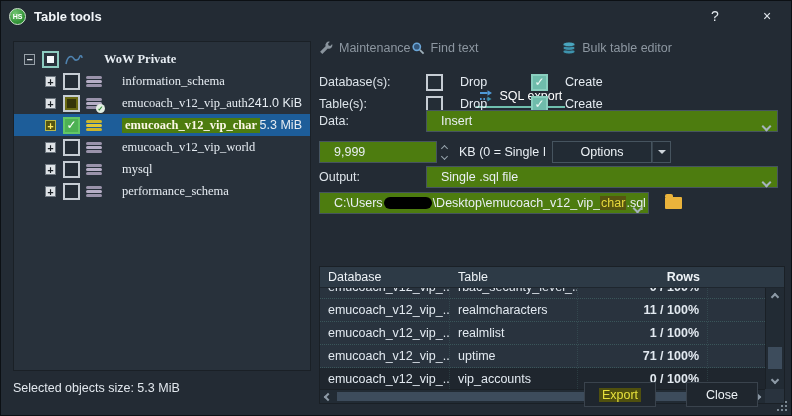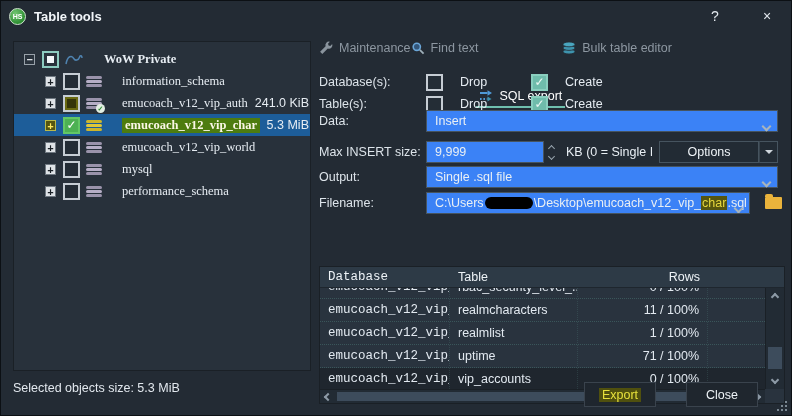--- a/index.html
+++ b/index.html
@@ -21,21 +21,21 @@
   
   .tree-panel { position:absolute; left:12px; top:40px; width:298px; height:330px;
     background:#28313b; border:1px solid #1a2026; padding-top:6px; }
   .trow { position:relative; height:22px; display:flex; align-items:center; }
   .trow.root { padding-left:10px; }
   .trow.child { padding-left:31px; }
   .trow.selected { background:#1d5d99; }
   .tlabel { margin-left:20px; white-space:nowrap;font-family:Liberation Serif, serif; }
   .tlabel.bold { font-weight:bold; }
   .tlabel.hl { background:#4d7c0f; color:#fbf7e6; padding:0 3px; font-weight:bold; }
-  .tsize { position:absolute; right:1px; }
+  .tsize { position:absolute; right:8px; }
   .expander { width:11px; height:11px; flex:none; background:#dfe3e7; border:1px solid #6f7881;
     color:#1a2026; font-size:10px; line-height:9px; text-align:center; font-weight:bold;
     font-family:"DejaVu Sans Mono", monospace; }
   .expander.dark { background:#2a333d; border-color:#98a1a9; color:#e6eaee; }
   .expander.olive { background:#55550f; border-color:#b9b94a; color:#ffe95e; }
   .cb { width:13px; height:13px; border:2px solid #c6cdd4; background:#232c35; margin-left:7px; flex:none;
     position:relative; box-sizing:content-box; }
   .cb.root-partial { border-color:#8ccbc0; background:#28313b; }
   .cb.root-partial::after { content:""; position:absolute; left:3px; top:3px; width:7px; height:7px; background:#f2f6f9; }
   .cb.partial-olive { border-color:#c6cdd4; background:#6a6a12; }
@@ -61,22 +61,22 @@
 
   .form { position:relative; margin-top:4px; height:165px; }
   .frow { position:absolute; left:0; right:0; height:22px; display:flex; align-items:center; }
   .flabel { width:107px; flex:none; color:#dde4ea; }
   .cbgroup { display:flex; align-items:center; gap:17px; }
   .cb2 { width:13px; height:13px; border:2px solid #c6cdd4; background:#242d36; position:relative; box-sizing:content-box; flex:none; }
   .cb2.checked { background:#6fbcab; border-color:#8acfbf; }
   .cb2 .tick { position:absolute; left:0; top:-1px; width:13px; text-align:center; color:#eef8f4; font-size:12px; line-height:14px; }
   .gap38 { margin-left:44px; }
 
-  .field { height:22px; background:#3b82f6; border:1px solid #46545f; display:flex; align-items:center;
-    padding:0 8px; position:relative; color:#e9eff4; white-space:nowrap; }
+  .field { height:22px; background:#4d7c0f; border:1px solid #46545f; display:flex; align-items:center;
+    padding:0 14px; position:relative; color:#e9eff4; white-space:nowrap; }
   .field .chev { position:absolute; right:7px; top:8px; }
   .chevron { display:inline-block; width:7px; height:7px; border-left:2px solid #a7b4bd; border-top:2px solid #a7b4bd; }
   .chev-down { transform:rotate(225deg); margin-top:-3px; }
   .w-full { width:352px; }
   .num-field { width:118px; }
   .spinner { width:14px; height:22px; display:flex; flex-direction:column; align-items:center; justify-content:center; gap:3px; }
   .sp-chev { width:5px; height:5px; border-left:1.5px solid #97a4ad; border-top:1.5px solid #97a4ad; }
   .sp-up { transform:rotate(45deg); }
   .sp-dn { transform:rotate(225deg); }
   .unit { margin-left:8px; width:86px; overflow:hidden; white-space:nowrap; color:#e9eff4; }
@@ -97,23 +97,23 @@
     background:#29333e; border:1px solid #1a2026; overflow:hidden; }
   .thead { display:flex; height:21px; align-items:center; background:#2d3a46; border-bottom:1px solid #1e262e; color:#eef3f7; }
   .th { padding:0 8px; }
   .tbody { position:absolute; left:0; top:21px; right:19px; bottom:14px; overflow:hidden; }
   .tr { display:flex; height:23px; overflow:hidden; background:#29333e; border-bottom:1px dotted rgba(111,191,174,.25); }
   .tr.clipped { height:11px; }
   .tr.clipped .td { margin-top:-12px; }
   .tr.last { background:#1f262e; }
   .td { height:23px; line-height:23px; padding:0 8px; white-space:nowrap; overflow:hidden; color:#e2e9f0;
     border-right:1px dotted rgba(111,191,174,.15); }
-  .c1 { width:130px; flex:none;font-family:Liberation Mono, monospace; }
+  .c1 { width:130px; flex:none; }
   .c2 { width:128px; flex:none; }
-  .c3 { width:130px; flex:none; text-align:right; }
+  .c3 { width:130px; flex:none; text-align:right;font-weight:bold; }
   .cfill { flex:1; border-right:none; }
   .vscroll { position:absolute; right:0; top:21px; bottom:14px; width:19px; background:#222b34; border-left:1px solid #1a2026; }
   .vthumb { position:absolute; left:2px; right:2px; top:58%; height:22px; background:#3d4c5c; }
   .hscroll { position:absolute; left:0; bottom:0; right:19px; height:14px; background:#222b34; border-top:1px solid #1a2026; }
   .hthumb { position:absolute; left:17px; width:354px; top:2px; bottom:2px; background:#3d4c5c; }
   .sc-chev { position:absolute; width:6px; height:6px; border-left:2px solid #8d9aa6; border-top:2px solid #8d9aa6; }
   .sc-up { top:6px; left:6px; transform:rotate(45deg); }
   .sc-dn { bottom:6px; left:6px; transform:rotate(225deg); }
   .sc-left { left:5px; top:4px; transform:rotate(-45deg); }
   .sc-right { right:5px; top:4px; transform:rotate(135deg); }
@@ -295,21 +295,20 @@
 
       <div class="frow" style="top:39px">
         <span class="flabel">Data:</span>
         <div class="field w-full">
           <span>Insert</span>
           <span class="chev"><span class="chevron chev-down"></span></span>
         </div>
       </div>
 
       <div class="frow" style="top:70px">
-        <span class="flabel">Max INSERT size:</span>
         <div class="field num-field">
           <span>9,999</span>
         </div>
         <div class="spinner">
           <span class="sp-chev sp-up"></span>
           <span class="sp-chev sp-dn"></span>
         </div>
         <span class="unit">KB (0 = Single INS</span>
         <div class="options-btn">
           <span>Options</span>
@@ -321,21 +320,20 @@
 
       <div class="frow" style="top:95px">
         <span class="flabel">Output:</span>
         <div class="field w-full">
           <span>Single .sql file</span>
           <span class="chev"><span class="chevron chev-down"></span></span>
         </div>
       </div>
 
       <div class="frow" style="top:121px">
-        <span class="flabel">Filename:</span>
         <div class="field filename-field">
           <span>
             <span>C:\Users</span><span class="redact"></span><span>\Desktop\emucoach_v12_vip_</span><span class="path-hl">char</span><span>.sql</span>
           </span>
           <span class="chev"><span class="chevron chev-down"></span></span>
         </div>
         <div class="browse-btn">
           <span class="folder"></span>
         </div>
       </div>

